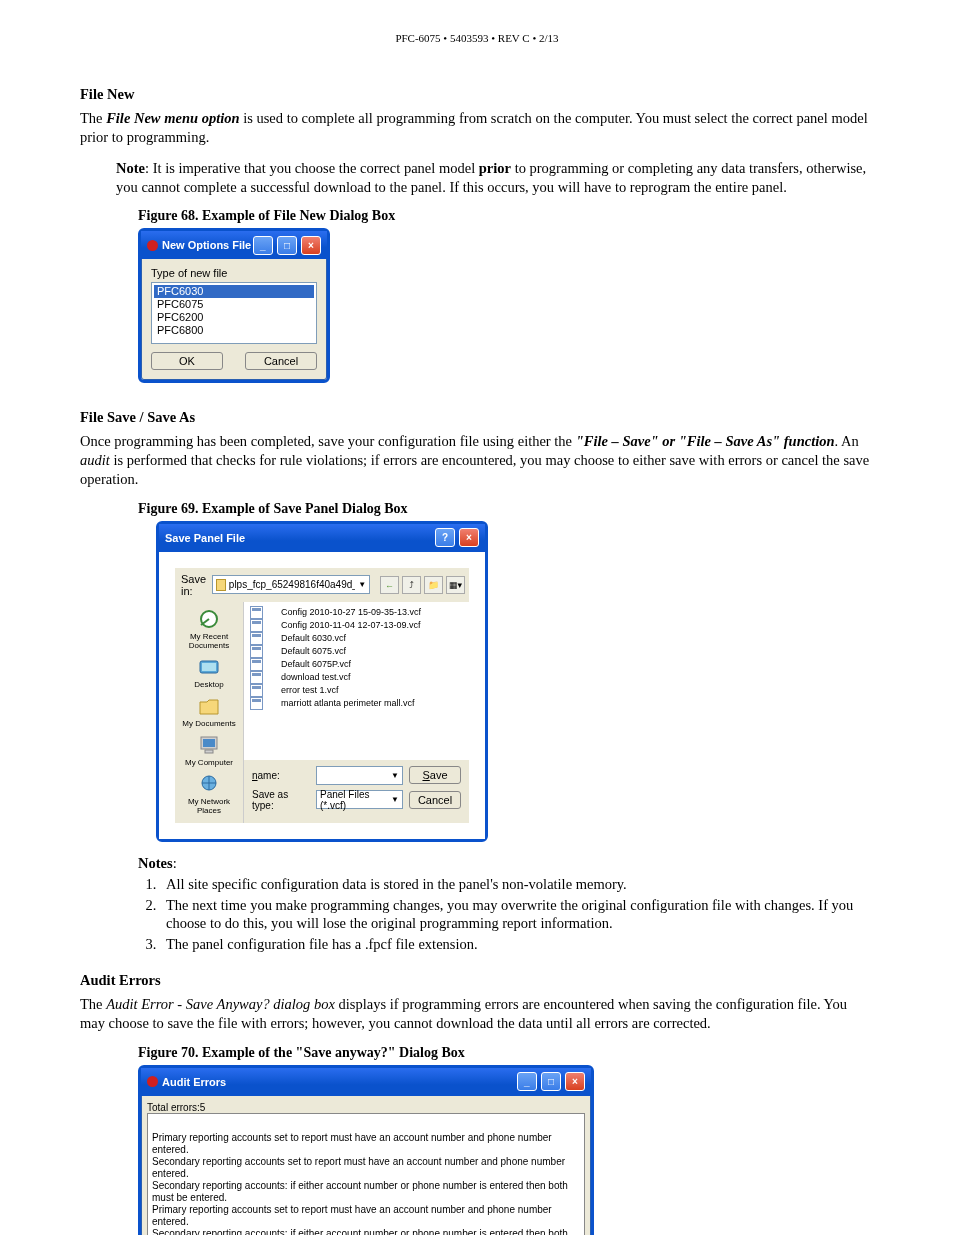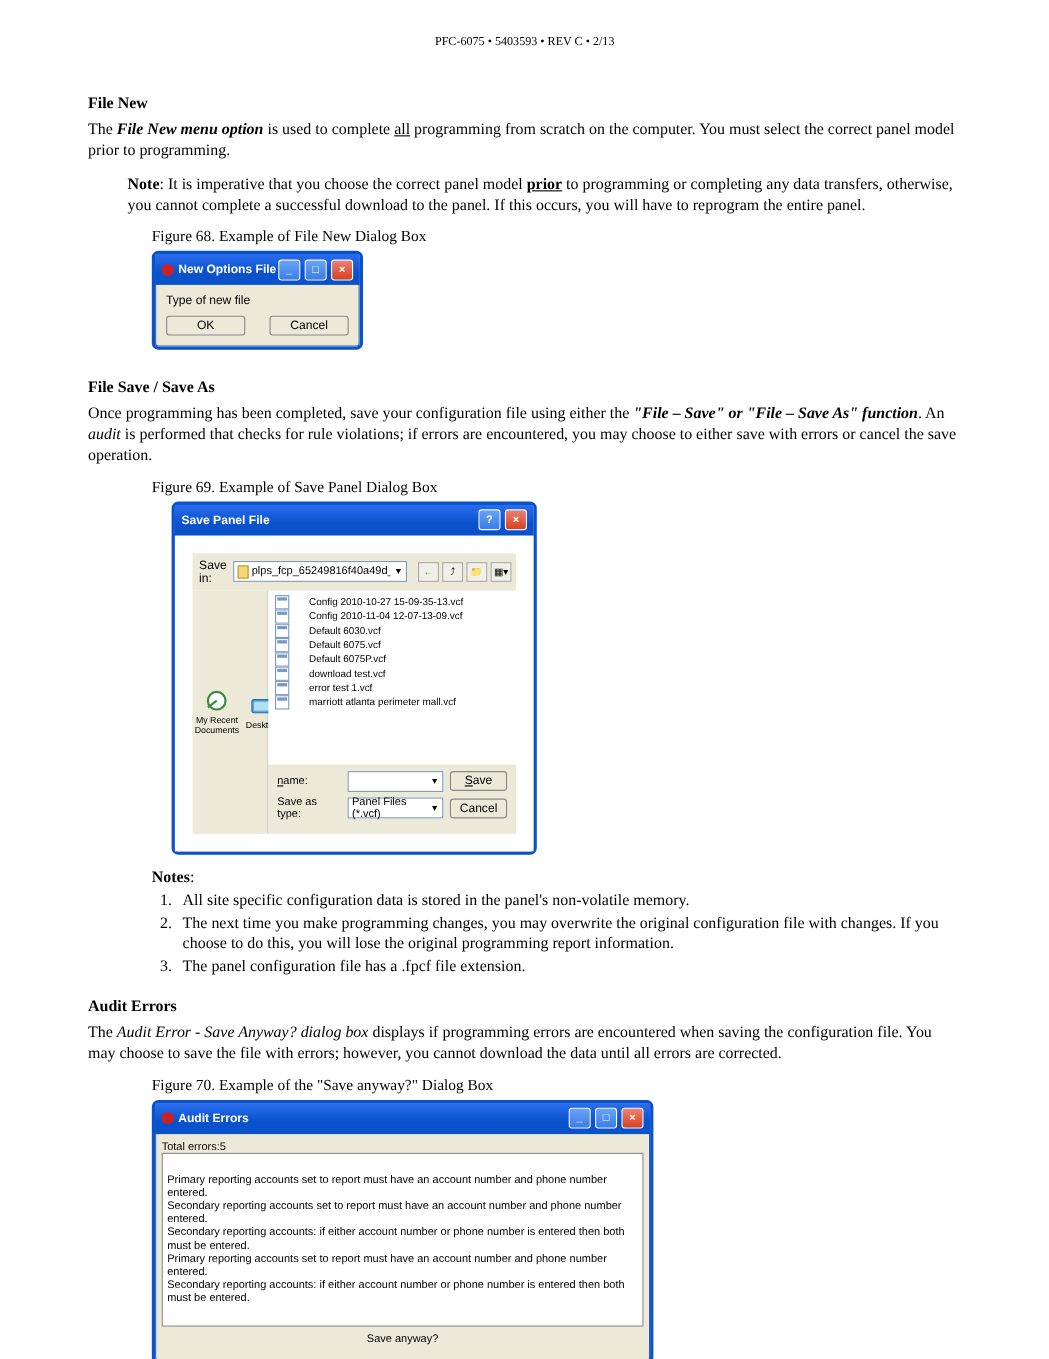--- a/index.html
+++ b/index.html
@@ -1,22 +1,22 @@
 <!DOCTYPE html>
 <html><head>
 <meta charset="utf-8">
 <style>
 body{margin:0;background:#fff;font-family:"Times New Roman",serif;font-size:14.5px;color:#000;width:954px}
 .page{padding:32px 80px 40px 80px}
 .hdr{text-align:center;margin-bottom:42px;font-size:11px}
 .title{font-weight:bold;margin:0 0 6px 0;font-size:14.5px}
 .para{margin:0 0 12px 0;line-height:1.3}
 .note{margin:0 0 12px 36px;line-height:1.3}
-.fig-cap{font-weight:normal;margin:8px 0 4px 58px;font-size:14px}
-.uline{text-decoration:underline}
+.fig-cap{font-weight:bold;margin:8px 0 4px 58px;font-size:14px}
+.uline{}
 .i{font-style:italic}
 .b{font-weight:bold}
 .bi{font-weight:bold;font-style:italic}
 ol.notes{margin:0 0 16px 58px;padding:0 0 0 22px;line-height:1.3}
 ol.notes li{padding-left:6px;margin-bottom:2px}
 
 
 .dlg{font-family:Tahoma,Arial,sans-serif;font-size:11px;border:3px solid #0a52cc;border-radius:6px;background:#ece9d8;position:relative;box-shadow:0 0 0 1px #2a5fb0 inset}
 .dlg-titlebar{background:linear-gradient(#2a6def,#0a52cc 60%,#0a52cc);color:#fff;font-weight:bold;padding:4px 6px;display:flex;align-items:center;justify-content:space-between;height:20px}
 .dlg-title-left{display:flex;align-items:center;gap:4px}
@@ -38,21 +38,21 @@
 
 .dlg69{width:326px;margin-left:76px}
 .dlg69 .body{background:#fff;padding:16px}
 .row-savein{background:#ece9d8;display:flex;align-items:center;padding:5px 6px;gap:6px;font-size:11px}
 .combo{border:1px solid #7f9db9;background:#fff;padding:1px 3px;display:inline-flex;align-items:center;gap:3px;font-size:10px;height:15px}
 .combo .dd{margin-left:auto;color:#000;font-size:8px}
 .folder-icon{width:12px;height:10px;background:#f6d77a;border:1px solid #b8962e;display:inline-block}
 .nav-icons{display:flex;gap:3px;margin-left:4px}
 .nav-icons span{width:17px;height:16px;display:inline-flex;align-items:center;justify-content:center;border:1px solid #aaa;background:#f0f0e8;font-size:9px}
 .mainrow{display:flex}
-.places{width:64px;background:#ece9d8;border-right:1px solid #ccc;display:flex;flex-direction:row;align-items:center;padding:6px 2px;gap:6px;font-size:8px;text-align:center;color:#000}
+.places{width:64px;background:#ece9d8;border-right:1px solid #ccc;display:flex;flex-direction:column;align-items:center;padding:6px 2px;gap:6px;font-size:8px;text-align:center;color:#000}
 .places .pl{display:flex;flex-direction:column;align-items:center;gap:2px;line-height:9px}
 .places .pic{width:24px;height:22px}
 .filepane{flex:1;background:#fff;padding:4px 6px;font-size:9px;min-height:150px}
 .frow{display:flex;align-items:center;gap:18px;line-height:12px}
 .fileicon{width:11px;height:11px;background:#fff;border:1px solid #7a98c4;display:inline-block;position:relative}
 .fileicon:after{content:"";position:absolute;left:1px;top:1px;right:1px;height:3px;background:#7a98c4}
 .bottomrow{background:#ece9d8;padding:6px 8px 8px 8px;font-size:10px}
 .brow{display:flex;align-items:center;gap:6px;margin-bottom:4px}
 .brow .lbl{width:58px}
 .brow .combo{flex:1}
@@ -87,20 +87,26 @@
         <span>New Options File</span>
       </span>
       <span>
         <span class="wbtn wbtn-min">_</span>
         <span class="wbtn wbtn-max">□</span>
         <span class="wbtn wbtn-close">×</span>
       </span>
     </div>
     <div class="body">
       <div>Type of new file</div>
+      <div class="listbox">
+        <div class="sel">PFC6030</div>
+        <div>PFC6075</div>
+        <div>PFC6200</div>
+        <div>PFC6800</div>
+      </div>
       <div class="btnrow68">
         <button class="btn-std">OK</button>
         <button class="btn-std">Cancel</button>
       </div>
     </div>
   </div>
 
   <p class="title" style="margin-top:26px">File Save / Save As</p>
   <p class="para">
     <span>Once programming has been completed, save your configuration file using either the </span><span class="bi">"File – Save" or "File – Save As" function</span><span>. An </span><span class="i">audit</span><span> is performed that checks for rule violations; if errors are encountered, you may choose to either save with errors or cancel the save operation.</span>

